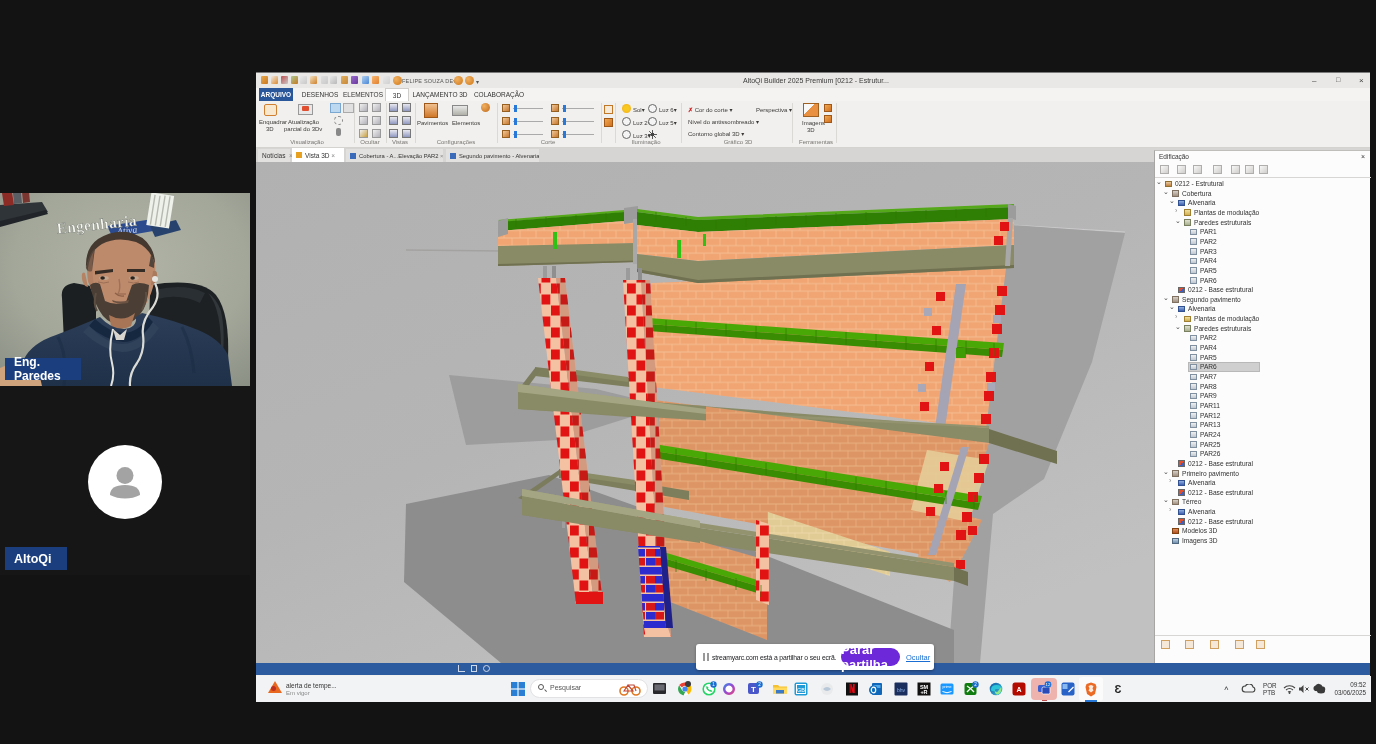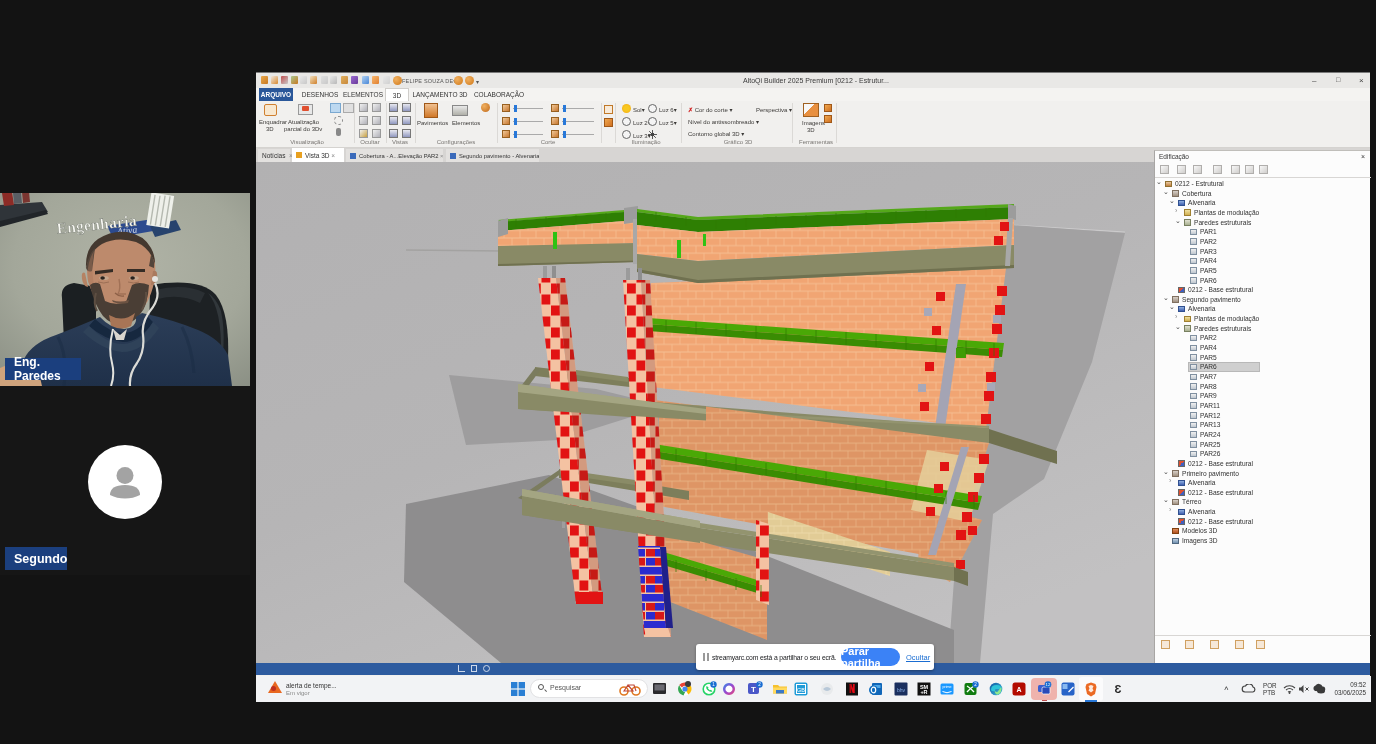--- a/index.html
+++ b/index.html
@@ -78,21 +78,21 @@
 <path d="M89,133 Q107,151 123,151 Q141,150 153,129 L159,135 Q143,159 122,159 Q102,157 83,139Z" fill="#2f4259"></path>
 <path d="M113,136 L120,142 L127,136 L124,147 L116,147Z" fill="#d8d5ce"></path>
 <path d="M58,144 Q68,164 64,193 M182,134 Q192,154 194,180" fill="none" stroke="#1a2c44" stroke-width="3" opacity="0.5"></path>
 
 <path d="M155,90 Q161,102 153,114 Q141,128 143,142 Q145,158 137,170 Q129,181 130,193" fill="none" stroke="#dbdbd6" stroke-width="2.2"></path>
 <path d="M113,136 Q108,156 112,170 Q115,182 111,193" fill="none" stroke="#e2e2dd" stroke-width="2"></path>
 
 <path d="M0,175 Q18,166 38,176 L42,193 L0,193Z" fill="#cfa37c"></path>
 </svg>
 <div class="lbl" style="left:5px;top:358px;width:76px;height:22px;font-size:12px">Eng. Paredes</div>
-<div class="lbl" style="left:5px;top:547px;width:62px;height:23px;font-size:12.5px">Segundo</div>
+<div class="lbl" style="left:5px;top:547px;width:62px;height:23px;font-size:12.5px">AltoQi</div>
 <svg class="abs" style="left:87px;top:444px" width="76" height="76" viewBox="0 0 76 76">
 <circle cx="38" cy="38" r="37" fill="#fff"></circle>
 <circle cx="38" cy="31.5" r="8.5" fill="#a3a3a3"></circle>
 <path d="M23,51 q0,-10 15,-10 q15,0 15,10 q-7,3.5 -15,3.5 q-8,0 -15,-3.5Z" fill="#a3a3a3"></path>
 </svg>
 <div class="abs" style="left:256px;top:72px;width:1114px;height:630px;background:#f1f0ee">
 <div class="abs" style="left:0;top:0;width:1114px;height:16px;background:#e9e8e6;border-top:1px solid #7a7a7a">
 <div class="abs" style="left:5px;top:3px;width:7px;height:8px;background:linear-gradient(135deg,#e8a84c,#c87820);border-radius:1px"></div>
 <div class="abs" style="left:15px;top:3px;width:7px;height:8px;background:linear-gradient(135deg,#f0e8e0,#d88a30);border-radius:1px"></div>
 <div class="abs" style="left:25px;top:3px;width:7px;height:8px;background:linear-gradient(135deg,#c05050,#c8c8c8);border-radius:1px"></div>
@@ -498,21 +498,21 @@
 <div class="abs" style="left:0;top:591px;width:1114px;height:12px;background:#2d5b9f">
 <div class="abs" style="left:202px;top:2px;width:7px;height:7px;border-left:1px solid #cdd8ea;border-bottom:1px solid #cdd8ea"></div>
 <div class="abs" style="left:215px;top:2px;width:6px;height:7px;border:1px solid #cdd8ea"></div>
 <div class="abs" style="left:227px;top:2px;width:7px;height:7px;border:1px solid #cdd8ea;border-radius:50%"></div>
 </div>
 </div>
 <div class="abs" style="left:696px;top:644px;width:238px;height:26px;background:#fff;border-radius:3px;box-shadow:0 1px 3px rgba(0,0,0,0.35);z-index:50">
 <div class="abs" style="left:7px;top:9px;width:2px;height:8px;background:#9a9a9a"></div>
 <div class="abs" style="left:10.5px;top:9px;width:2px;height:8px;background:#9a9a9a"></div>
 <div class="abs" style="left:16px;top:9.5px;font-size:6.8px;letter-spacing:-0.15px;color:#202124">streamyarc.com está a partilhar o seu ecrã.</div>
-<div class="abs" style="left:145px;top:4px;width:59px;height:18px;background:#3b82f6;border-radius:9px;color:#fff;font-size:11px;font-weight:700;display:flex;align-items:center;justify-content:center">Parar partilha</div>
+<div class="abs" style="left:145px;top:4px;width:59px;height:18px;background:#6d28d9;border-radius:9px;color:#fff;font-size:13px;font-weight:700;display:flex;align-items:center;justify-content:center">Parar partilha</div>
 <div class="abs" style="left:210px;top:9px;font-size:7.5px;color:#1a6dd2;text-decoration:underline">Ocultar</div>
 </div>
 <div class="abs" style="left:256px;top:676px;width:1115px;height:26px;background:#f2f3f5">
       <div class="abs" style="left:12px;top:5px;width:0;height:0;border-left:7px solid transparent;border-right:7px solid transparent;border-bottom:12px solid #e86820"></div>
 <div class="abs" style="left:15px;top:10px;width:5px;height:5px;background:#c03020;border-radius:50%"></div>
 <div class="abs" style="left:30px;top:6px;font-size:6.5px;color:#333;white-space:nowrap">alerta de tempe...</div>
 <div class="abs" style="left:30px;top:14px;font-size:6px;color:#888">Em vigor</div>
 <svg class="abs" style="left:255px;top:6px" width="14" height="14">
         <rect x="0" y="0" width="6.4" height="6.4" fill="#2a7fd4"></rect>
         <rect x="7.6" y="0" width="6.4" height="6.4" fill="#2a7fd4"></rect>

